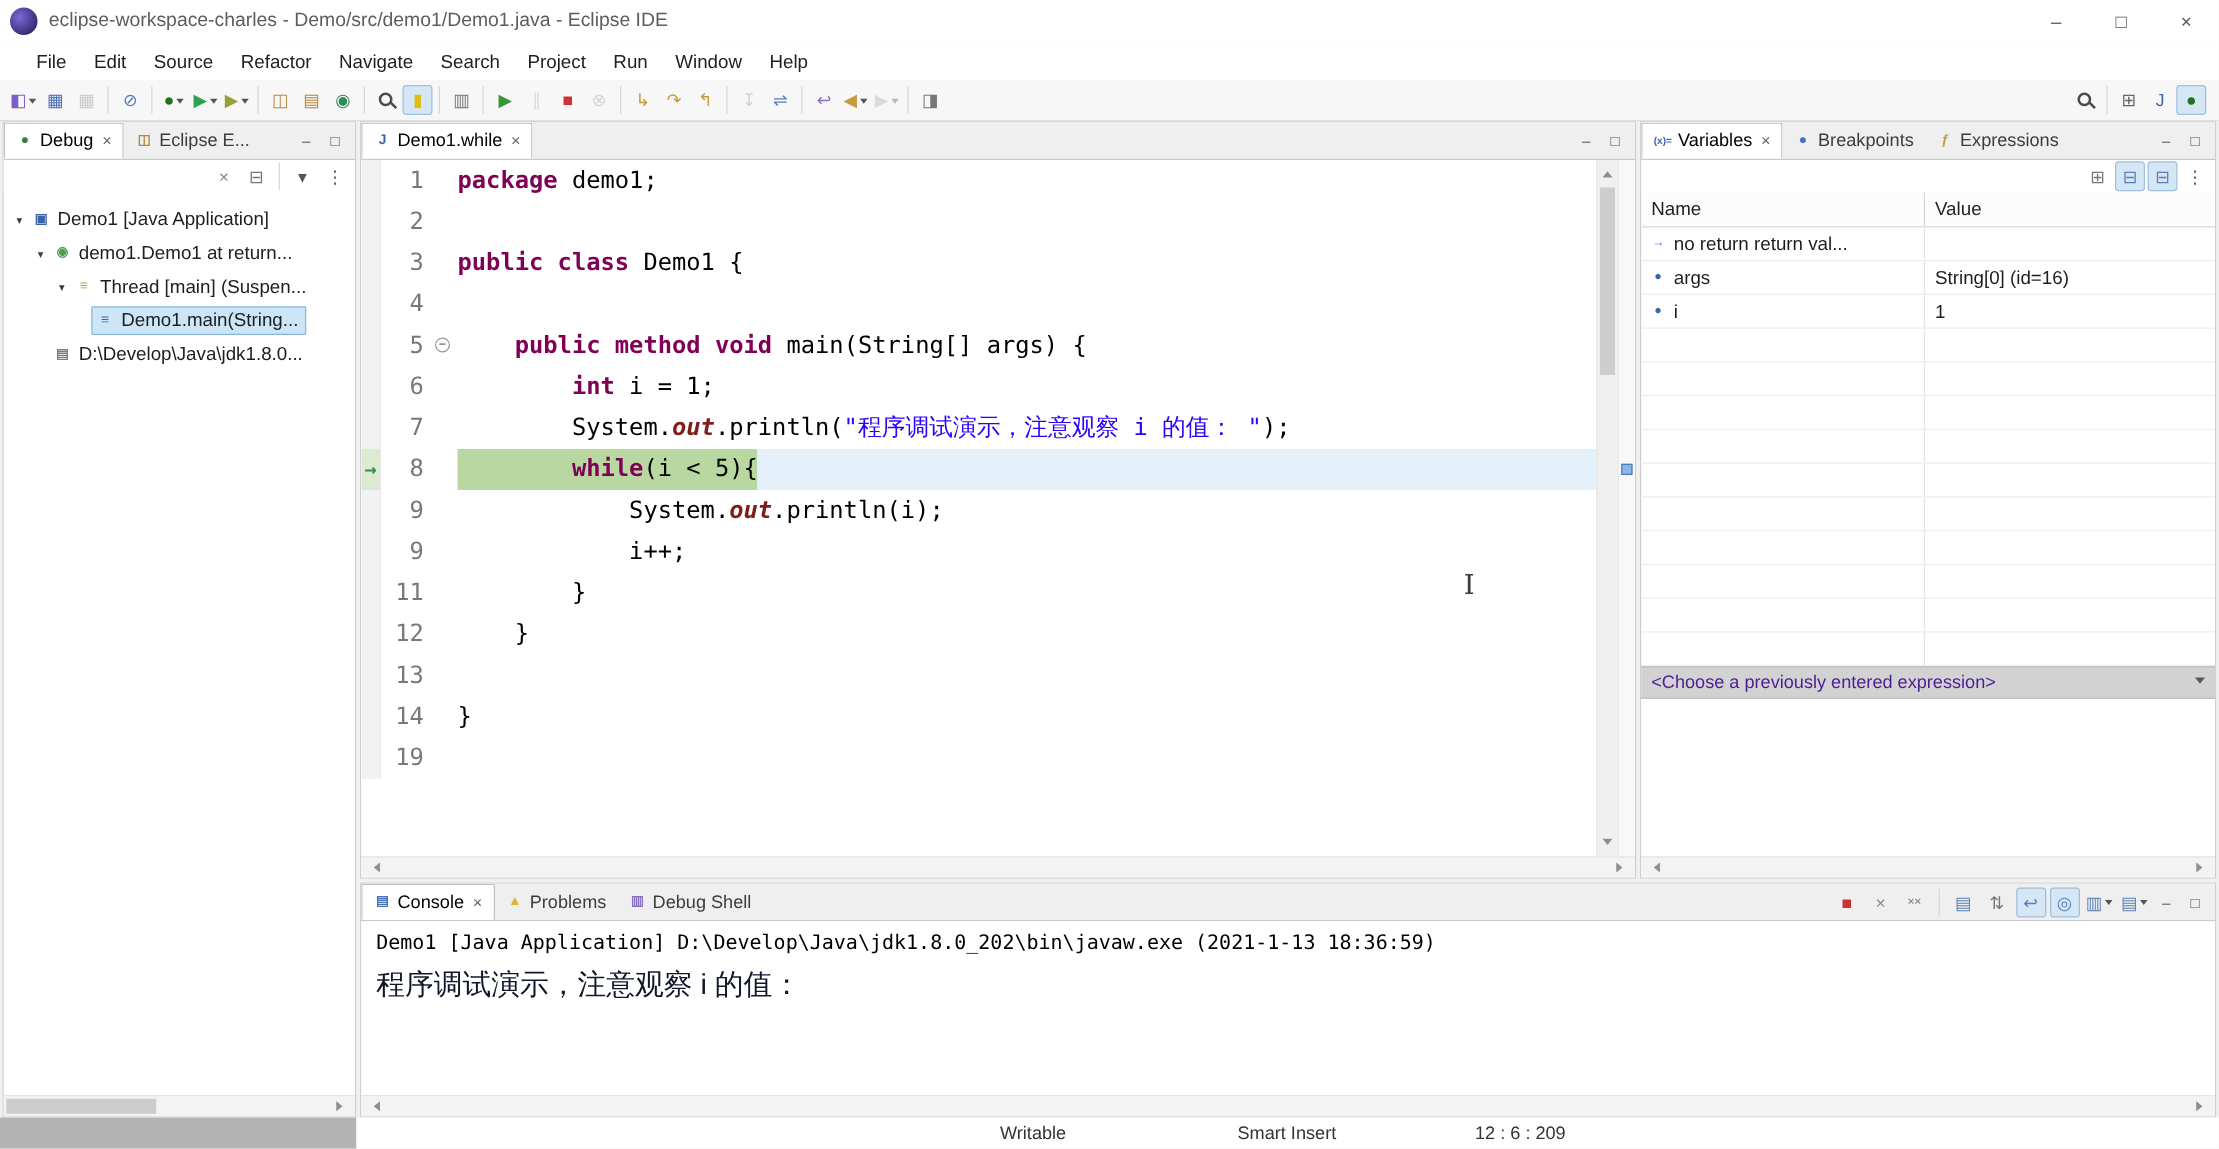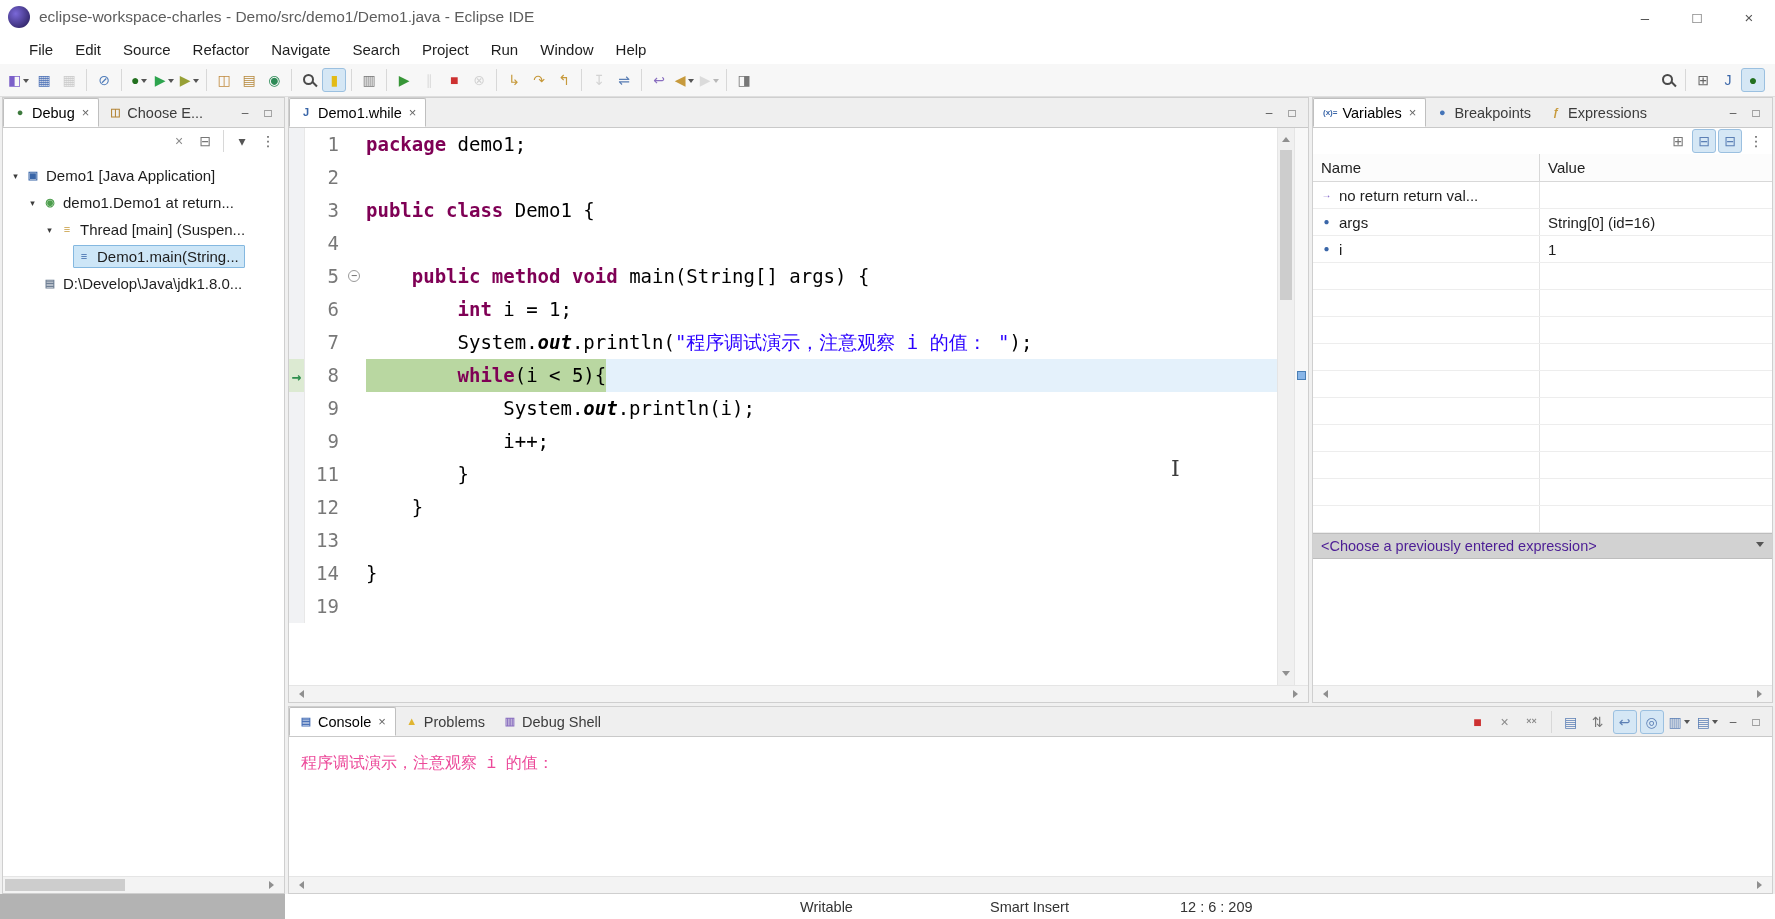--- a/index.html
+++ b/index.html
@@ -58,21 +58,21 @@
   .fold{flex:0 0 18px;background:#fff;position:relative}
   .foldm{position:absolute;left:3px;top:10px;width:12px;height:12px;border:1px solid #9a9a9a;border-radius:50%;background:#fff;display:flex;align-items:center;justify-content:center}
   .foldm::before{content:"−";font-size:10px;color:#555;line-height:1}
   .ctext{flex:1;display:flex;overflow:hidden;padding-left:3px}
   .toks{white-space:pre}
   .crow.cur .toks{background:#b9d7a1}
   .curfill{flex:1;background:#e4f1fb}
   .tok-kw{color:#7f0055;font-weight:bold}
   .tok-pl{color:#000}
   .tok-str{color:#2a00ff}
-  .tok-fld{color:#000000;font-style:italic;font-weight:bold}
+  .tok-fld{color:#7f1d1d;font-style:italic;font-weight:bold}
   .cursor-ibeam{position:absolute;left:882px;top:358px;font-size:22px;color:#3c3c3c;font-family:"DejaVu Serif",serif}
   
   .vsb{position:absolute;top:30px;right:14px;width:17px;bottom:17px;background:#f0f0f0;border-left:1px solid #e5e5e5}
   .vthumb{position:absolute;top:22px;left:2px;width:12px;height:150px;background:#cdcdcd}
   .hsb{position:absolute;left:0;right:0;bottom:0;height:17px;background:#f3f3f3;border-top:1px solid #e5e5e5}
   .hthumb{position:absolute;left:2px;top:2px;height:12px;width:120px;background:#cdcdcd}
   .arr{width:0;height:0;border:4px solid transparent;position:absolute}
   .arr.up{border-bottom:5px solid #8f8f8f;top:5px;left:4px}
   .arr.down{border-top:5px solid #8f8f8f;bottom:5px;left:4px}
   .arr.left{border-right:5px solid #8f8f8f;left:6px;top:4px}
@@ -87,21 +87,21 @@
   .vrow{display:flex;height:27px;border-bottom:1px solid #ededed;align-items:center;font-size:15px}
   .vname{width:227px;border-right:1px solid #e4e4e4;display:flex;align-items:center;gap:5px;padding-left:6px;height:100%;overflow:hidden;white-space:nowrap}
   .vicon{width:15px;text-align:center;font-size:10px;font-weight:bold;line-height:1}
   .vval{flex:1;padding-left:8px;white-space:nowrap;overflow:hidden}
   .exprbar{position:absolute;left:0;right:0;top:435px;height:26px;background:#d2d2d2;border-top:1px solid #bdbdbd;border-bottom:1px solid #bdbdbd;display:flex;align-items:center;padding:0 8px;font-size:14.5px;color:#4c1d95}
   .exprbar .arr.down{position:static;margin-left:auto;border-top-color:#555}
   .detail{position:absolute;left:0;right:0;top:462px;bottom:17px;background:#fff}
   
   .console-text{position:absolute;left:0;top:30px;right:0;bottom:17px;padding:7px 12px;background:#fff;overflow:hidden}
   .console-header{font-family:"DejaVu Sans Mono",monospace;font-size:16px;color:#000}
-  .console-output{font-family:Liberation Mono, monospace;font-size:16px;color:#ec4899;margin-top:9px}
+  .console-output{font-family:Liberation Sans, sans-serif;font-size:23px;color:#0f172a;margin-top:9px}
   
   .statusbar{position:absolute;left:0;top:894px;width:1775px;height:25px;background:#fff}
   .status-item{position:absolute;top:50%;transform:translateY(-50%);font-size:14.5px;color:#333;white-space:nowrap}
   .status-corner{position:absolute;left:0;top:894px;width:285px;height:25px;background:#b3b3b3;z-index:2}
 </style>
 </head>
 <body>
 
 <div class="titlebar">
   <div class="app-icon"></div>
@@ -243,21 +243,21 @@
 <div class="panel left-panel">
   <div class="tabrow">
     <div class="tabs">
         <div class="vtab vactive">
           <span class="tabicon" style="color: rgb(61, 122, 61);">●</span>
           <span class="tablabel">Debug</span>
           <span class="tabclose">×</span>
         </div>
         <div class="vtab">
           <span class="tabicon" style="color: rgb(181, 135, 58);">◫</span>
-          <span class="tablabel">Choose E...</span>
+          <span class="tablabel">Eclipse E...</span>
         </div>
       </div>
     <div class="viewctl">
         <span class="vmbtn">–</span>
         <span class="vmbtn">□</span>
       </div>
   </div>
   <div class="vtoolbar">
       <div class="tbtn">
         <span class="tglyph" style="color: rgb(138, 138, 138);">×</span>
@@ -630,20 +630,21 @@
         </div>
         <div class="tbtn">
           <span class="tglyph" style="color: rgb(91, 127, 181);">▤</span>
           <span class="ddarrow"></span>
         </div>
         <span class="vmbtn">–</span>
         <span class="vmbtn">□</span>
       </div>
   </div>
   <div class="console-text">
+    <div class="console-header">Demo1 [Java Application] D:\Develop\Java\jdk1.8.0_202\bin\javaw.exe  (2021-1-13 18:36:59)</div>
     <div class="console-output">程序调试演示，注意观察 i 的值：</div>
   </div>
   <div class="hsb">
     <div class="arr left"></div>
     <div class="arr right"></div>
   </div>
 </div>
 
 <div class="statusbar">
   <span class="status-item" style="left:800px">Writable</span>

